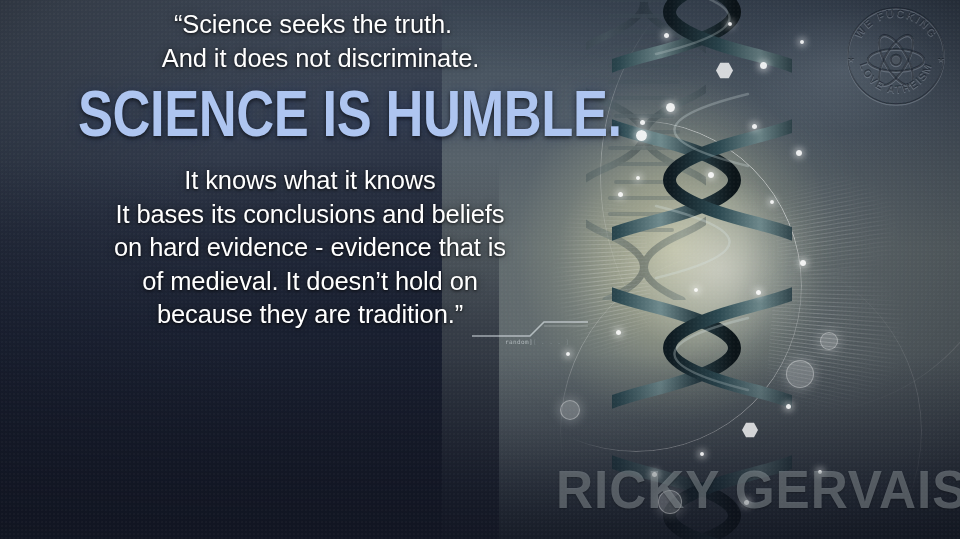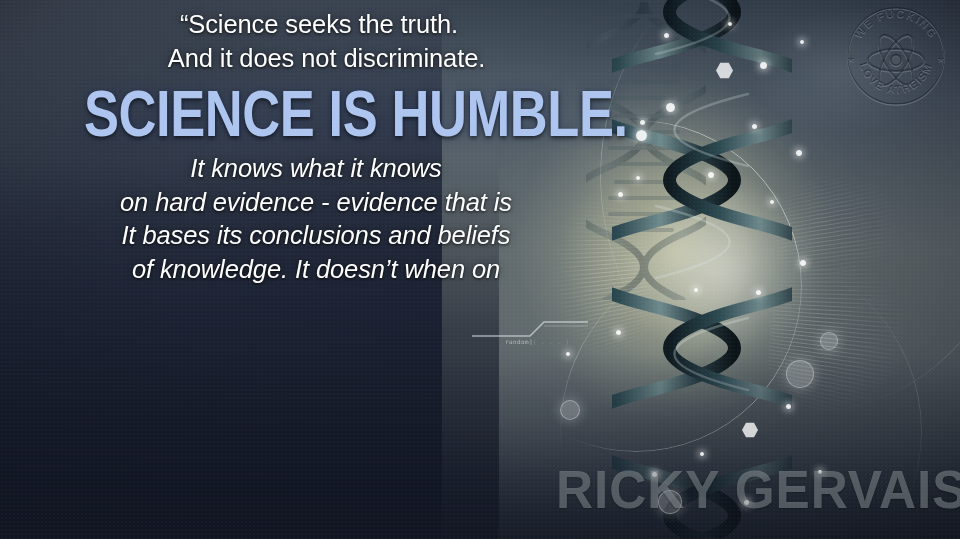--- a/index.html
+++ b/index.html
@@ -255,21 +255,21 @@
     height: 330px;
     opacity: 0.34;
     pointer-events: none;
     filter: blur(0.4px);
   }
 
   
 
   .quote-block {
     position: absolute;
-    left: 12px;
+    left: 6px;
     top: 0;
     width: 608px;
     text-align: center;
     z-index: 6;
   }
 
   .q-line {
     color: #ffffff;
     font-size: 25.5px;
     line-height: 33.5px;
@@ -299,21 +299,21 @@
     line-height: 60px;
     letter-spacing: -0.5px;
     transform: scaleX(0.82);
     transform-origin: left center;
     white-space: nowrap;
     text-shadow:
       0 2px 5px rgba(0,0,0,0.60),
       0 0 14px rgba(40,56,96,0.55);
   }
 
-  .body-block { margin-top: 8px; font-style: italic; }
+  .body-block { margin-top: 20px; }
 
   
   #attribution {
     position: absolute;
     left: 556px;
     top: 462px;
     z-index: 5;
     pointer-events: none;
   }
   #attribution .attr-text {
@@ -527,23 +527,24 @@
       <div class="q-line">“Science seeks the truth.</div>
       <div class="q-line">And it does not discriminate.</div>
     </div>
 
     <div class="headline">
       <span class="headline-text">SCIENCE IS HUMBLE.</span>
     </div>
 
     <div class="body-block">
       <div class="q-line">It knows what it knows</div>
+      <div class="q-line">It bases its conclusions and beliefs</div>
       <div class="q-line">on hard evidence - evidence that is</div>
-      <div class="q-line">It bases its conclusions and beliefs</div>
-      <div class="q-line">of knowledge. It doesn’t when on</div>
+      <div class="q-line">of medieval. It doesn’t hold on</div>
+      <div class="q-line">because they are tradition.”</div>
     </div>
 
   </div>
 
   <svg id="logo-stamp" viewBox="0 0 104 104">
     <defs>
       <path id="arcTop" d="M 13,52 A 39,39 0 0 1 91,52"></path>
       <path id="arcBottom" d="M 15,52 A 37,37 0 0 0 89,52"></path>
       <filter id="emboss" x="-20%" y="-20%" width="140%" height="140%">
         <feDropShadow dx="0" dy="1" stdDeviation="0.5" flood-color="#b9c4d2" flood-opacity="0.55"></feDropShadow>

